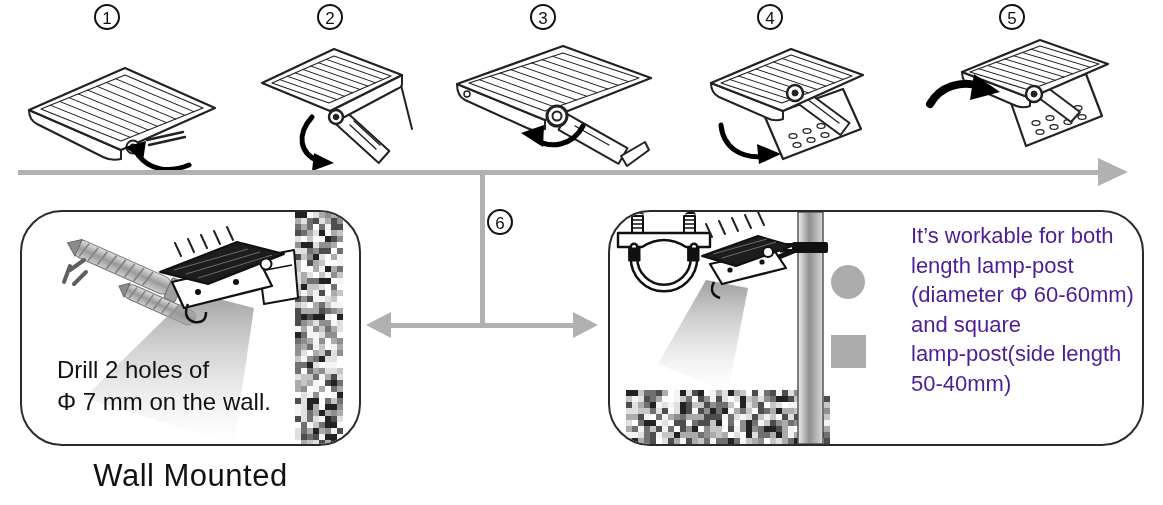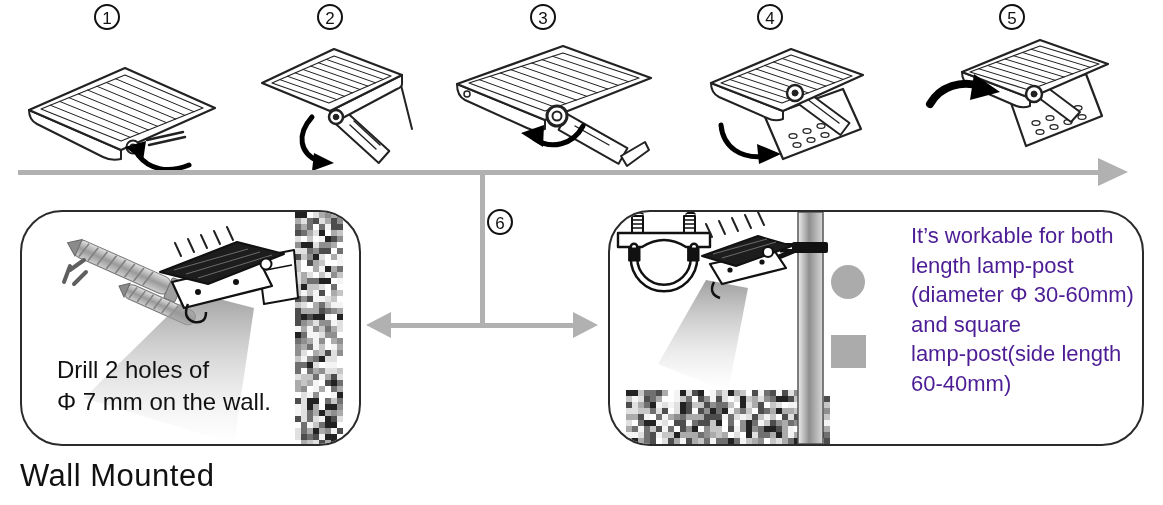--- a/index.html
+++ b/index.html
@@ -17,21 +17,21 @@
   .tri{position:absolute;width:0;height:0;}
   .tri-right{border-top:14px solid transparent;border-bottom:14px solid transparent;border-left:30px solid #b1b1b1;}
   .tri-left-sm{border-top:13px solid transparent;border-bottom:13px solid transparent;border-right:25px solid #b1b1b1;}
   .tri-right-sm{border-top:13px solid transparent;border-bottom:13px solid transparent;border-left:25px solid #b1b1b1;}
   .panel{
     position:absolute;border:2px solid #2b2b2b;border-radius:42px;background:#fff;
     box-sizing:border-box;overflow:hidden;
   }
   .panel-left{left:20px;top:210px;width:341px;height:236px;}
   .panel-right{left:608px;top:210px;width:536px;height:236px;}
-  .caption{position:absolute;font-size:31px;color:#111;letter-spacing:0.5px;}
+  .caption{position:absolute;font-size:31px;color:#111;text-align:center;letter-spacing:0.5px;}
   .instr{position:absolute;left:8px;top:142px;font-size:24px;line-height:32px;color:#111;margin-left:27px;}
   .note{position:absolute;left:261px;top:9px;font-size:22px;line-height:29.5px;color:#4c1d95;margin-left:40px;}
   .bullet-circle{position:absolute;left:221px;top:53px;width:34px;height:34px;border-radius:50%;background:#ababab;}
   .bullet-square{position:absolute;left:221px;top:123px;width:35px;height:33px;background:#ababab;}
 </style>
 </head>
 <body>
 
 <div class="canvas">
 
@@ -961,20 +961,20 @@
         </g>
         <circle cx="158" cy="40" r="5" fill="#fff" stroke="#111" stroke-width="2"></circle>
         <path d="M104,70 Q98,82 110,86" fill="none" stroke="#111" stroke-width="2.5"></path>
       </g>
     </svg>
     <span class="bullet-circle"></span>
     <span class="bullet-square"></span>
     <div class="note">
       <div>It’s workable for both</div>
       <div>length lamp-post</div>
-      <div>(diameter Φ 30-60mm)</div>
+      <div>(diameter Φ 60-60mm)</div>
       <div>and square</div>
       <div>lamp-post(side length</div>
-      <div>60-40mm)</div>
+      <div>50-40mm)</div>
     </div>
   </div>
 
 </div>
 
 </body></html>

